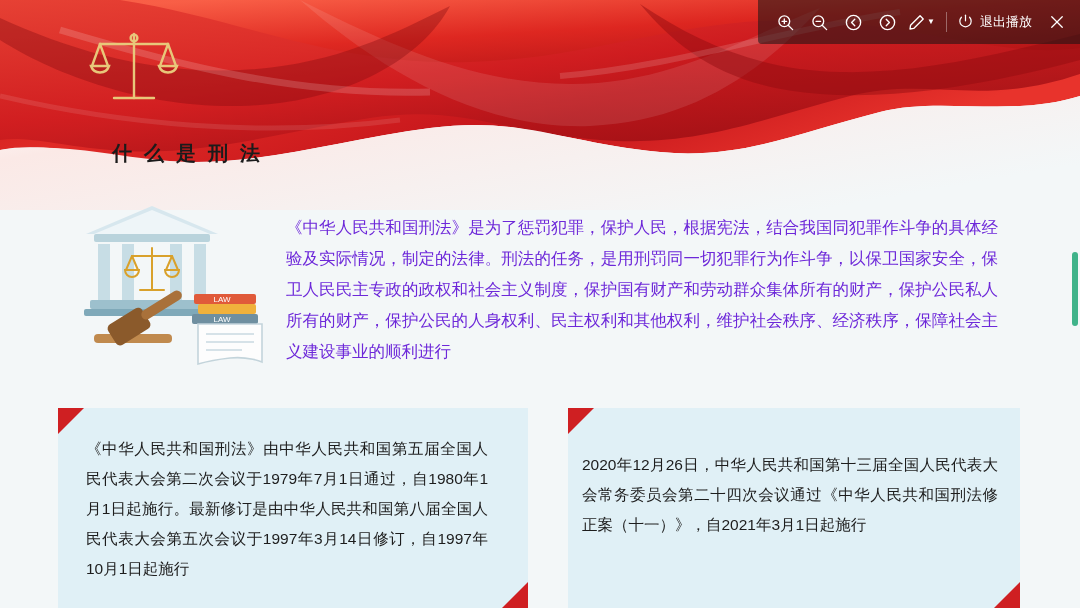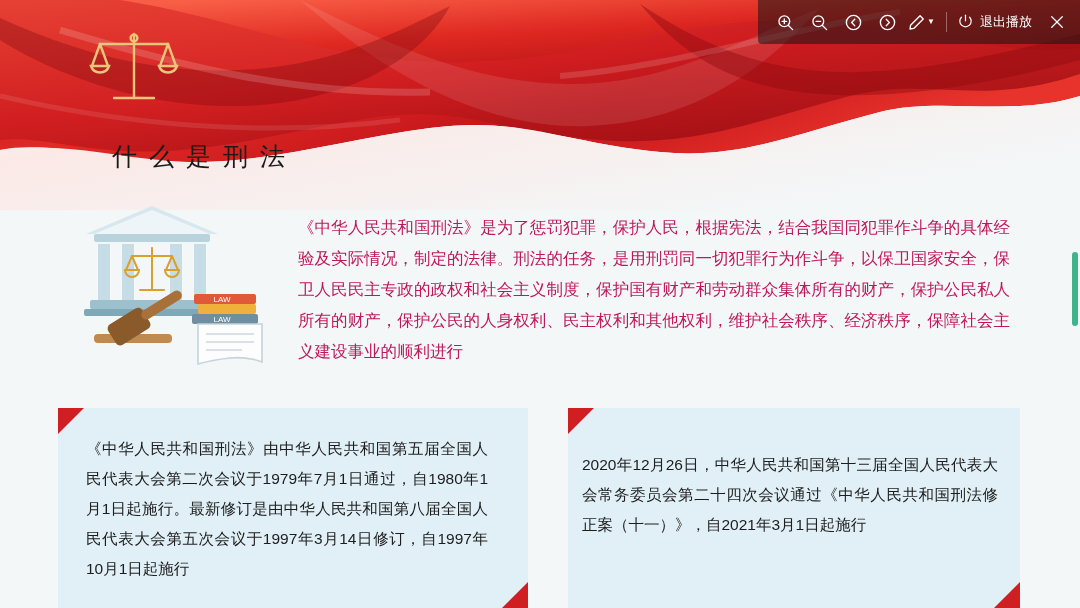--- a/index.html
+++ b/index.html
@@ -94,46 +94,46 @@
     width: 92px;
     height: 82px;
     z-index: 10;
   }
 
   
   .title {
     position: absolute;
     left: 112px;
     top: 140px;
-    font-size: 25px;
-    font-weight: normal;
+    font-size: 20px;
+    font-weight: bold;
     letter-spacing: 12px;
     color: #1b1b1b;
     z-index: 12;
   }
 
   
   .illus {
     position: absolute;
     left: 72px;
     top: 198px;
     width: 200px;
     height: 172px;
     z-index: 8;
   }
 
   
   .main-para {
     position: absolute;
-    left: 298px;
+    left: 286px;
     top: 212px;
     width: 712px;
     font-size: 16.5px;
     line-height: 31px;
-    color: #be185d;
+    color: #6d28d9;
     text-align: justify;
   }
 
   
   .card {
     position: absolute;
     background: #e0f0f6;
     overflow: hidden;
   }
   .card .corner-tl {

